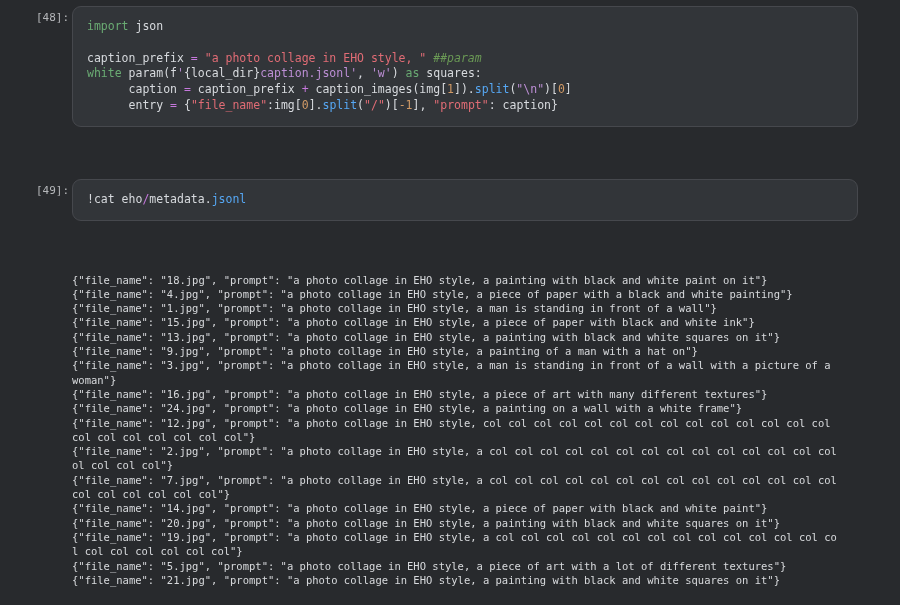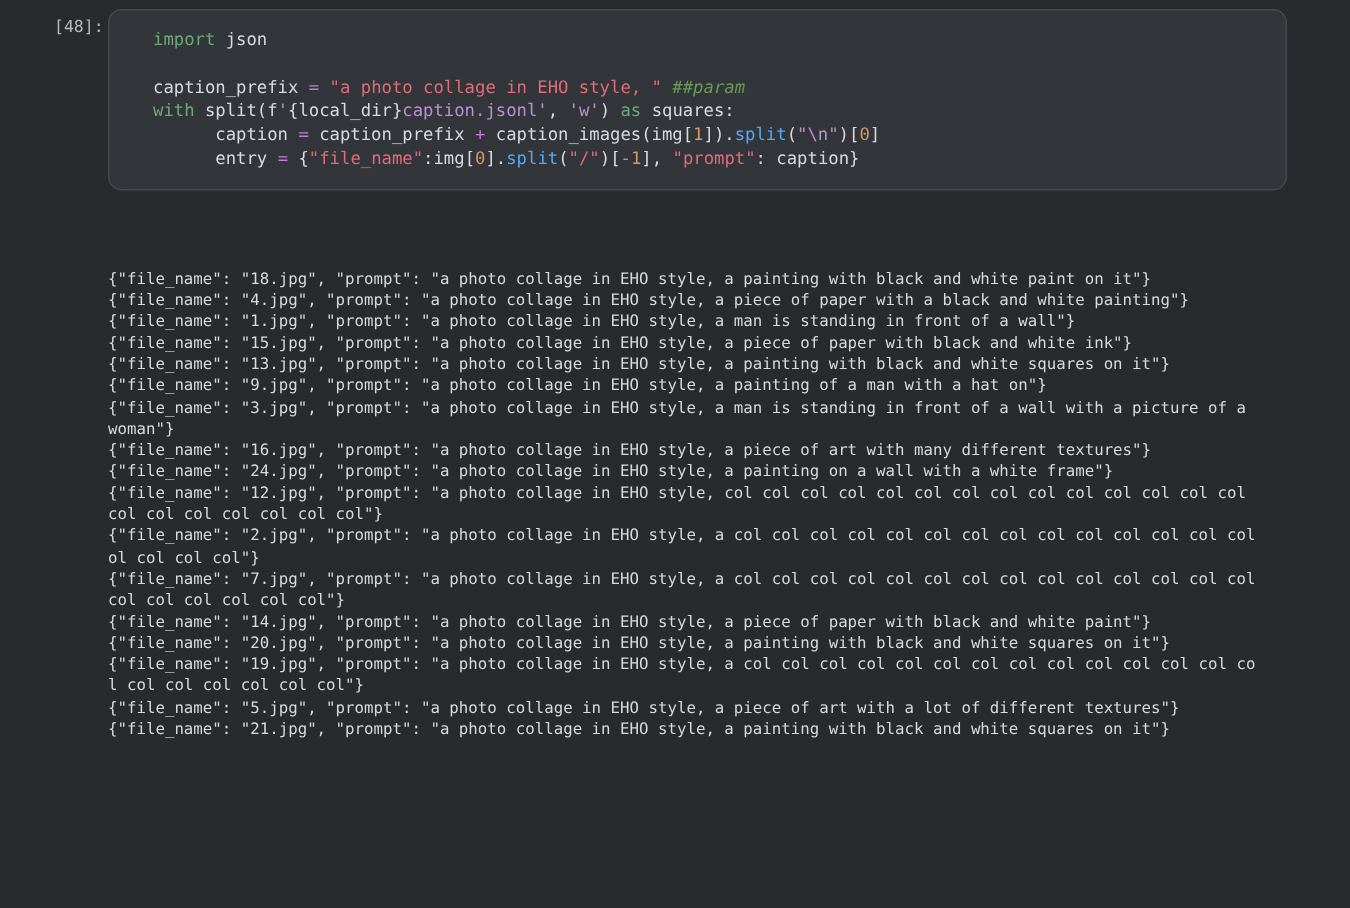--- a/index.html
+++ b/index.html
@@ -9,21 +9,21 @@
     font-family:"DejaVu Sans Mono", monospace;
   }
   .notebook { padding:6px 42px 0 72px; }
   .cell-wrap { position:relative; margin-bottom:52px; }
   .cell-label {
     position:absolute; left:-36px; top:5px;
     font-size:11px; color:#b5b7ba; white-space:pre;
   }
   .cell {
     background:#323539; border:1px solid #46484d; border-radius:9px;
-    padding:12px 29px; width:786px;
+    padding:12px 14px; width:786px;
   }
   .code-line {
     font-size:11.5px; line-height:15.8px; min-height:15.8px;
     white-space:pre; color:#d7dade;
   }
   .tok-kw  { color:#6aab73; }
   .tok-str { color:#e06c75; }
   .tok-vstr{ color:#bd8fd6; }
   .tok-com { color:#6a9955; font-style:italic; }
   .tok-fn  { color:#56a8f5; }
@@ -42,27 +42,35 @@
 
 <div class="notebook">
 
   <div class="cell-wrap">
     <div class="cell-label">[48]:</div>
     <div class="cell">
       <div class="code-area">
           <div class="code-line"><span class="tok-kw">import</span><span class="tok-pl"> json</span></div>
           <div class="code-line"></div>
           <div class="code-line"><span class="tok-pl">caption_prefix </span><span class="tok-op">=</span><span class="tok-pl"> </span><span class="tok-str">"a photo collage in EHO style, "</span><span class="tok-pl"> </span><span class="tok-com">##param</span></div>
-          <div class="code-line"><span class="tok-kw">with</span><span class="tok-pl"> split(f</span><span class="tok-vstr">'</span><span class="tok-pl">{local_dir}</span><span class="tok-vstr">caption.jsonl'</span><span class="tok-pl">, </span><span class="tok-vstr">'w'</span><span class="tok-pl">) </span><span class="tok-kw">as</span><span class="tok-pl"> squares:</span></div>
+          <div class="code-line"><span class="tok-kw">white</span><span class="tok-pl"> param(f</span><span class="tok-vstr">'</span><span class="tok-pl">{local_dir}</span><span class="tok-vstr">caption.jsonl'</span><span class="tok-pl">, </span><span class="tok-vstr">'w'</span><span class="tok-pl">) </span><span class="tok-kw">as</span><span class="tok-pl"> squares:</span></div>
           <div class="code-line"><span class="tok-pl">      caption </span><span class="tok-op">=</span><span class="tok-pl"> caption_prefix </span><span class="tok-op">+</span><span class="tok-pl"> caption_images(img[</span><span class="tok-num">1</span><span class="tok-pl">]).</span><span class="tok-fn">split</span><span class="tok-pl">(</span><span class="tok-vstr">"\n"</span><span class="tok-pl">)[</span><span class="tok-num">0</span><span class="tok-pl">]</span></div>
           <div class="code-line"><span class="tok-pl">      entry </span><span class="tok-op">=</span><span class="tok-pl"> {</span><span class="tok-str">"file_name"</span><span class="tok-pl">:img[</span><span class="tok-num">0</span><span class="tok-pl">].</span><span class="tok-fn">split</span><span class="tok-pl">(</span><span class="tok-str">"/"</span><span class="tok-pl">)[</span><span class="tok-num">-1</span><span class="tok-pl">], </span><span class="tok-str">"prompt"</span><span class="tok-pl">: caption}</span></div>
         </div>
     </div>
   </div>
 
+  <div class="cell-wrap">
+    <div class="cell-label">[49]:</div>
+    <div class="cell">
+      <div class="code-area">
+          <div class="code-line"><span class="tok-pl">!cat eho</span><span class="tok-op">/</span><span class="tok-pl">metadata.</span><span class="tok-fn">jsonl</span></div>
+        </div>
+    </div>
+  </div>
 
   <div class="output">
       <div class="output-line">{"file_name": "18.jpg", "prompt": "a photo collage in EHO style, a painting with black and white paint on it"}</div>
       <div class="output-line">{"file_name": "4.jpg", "prompt": "a photo collage in EHO style, a piece of paper with a black and white painting"}</div>
       <div class="output-line">{"file_name": "1.jpg", "prompt": "a photo collage in EHO style, a man is standing in front of a wall"}</div>
       <div class="output-line">{"file_name": "15.jpg", "prompt": "a photo collage in EHO style, a piece of paper with black and white ink"}</div>
       <div class="output-line">{"file_name": "13.jpg", "prompt": "a photo collage in EHO style, a painting with black and white squares on it"}</div>
       <div class="output-line">{"file_name": "9.jpg", "prompt": "a photo collage in EHO style, a painting of a man with a hat on"}</div>
       <div class="output-line">{"file_name": "3.jpg", "prompt": "a photo collage in EHO style, a man is standing in front of a wall with a picture of a </div>
       <div class="output-line">woman"}</div>

